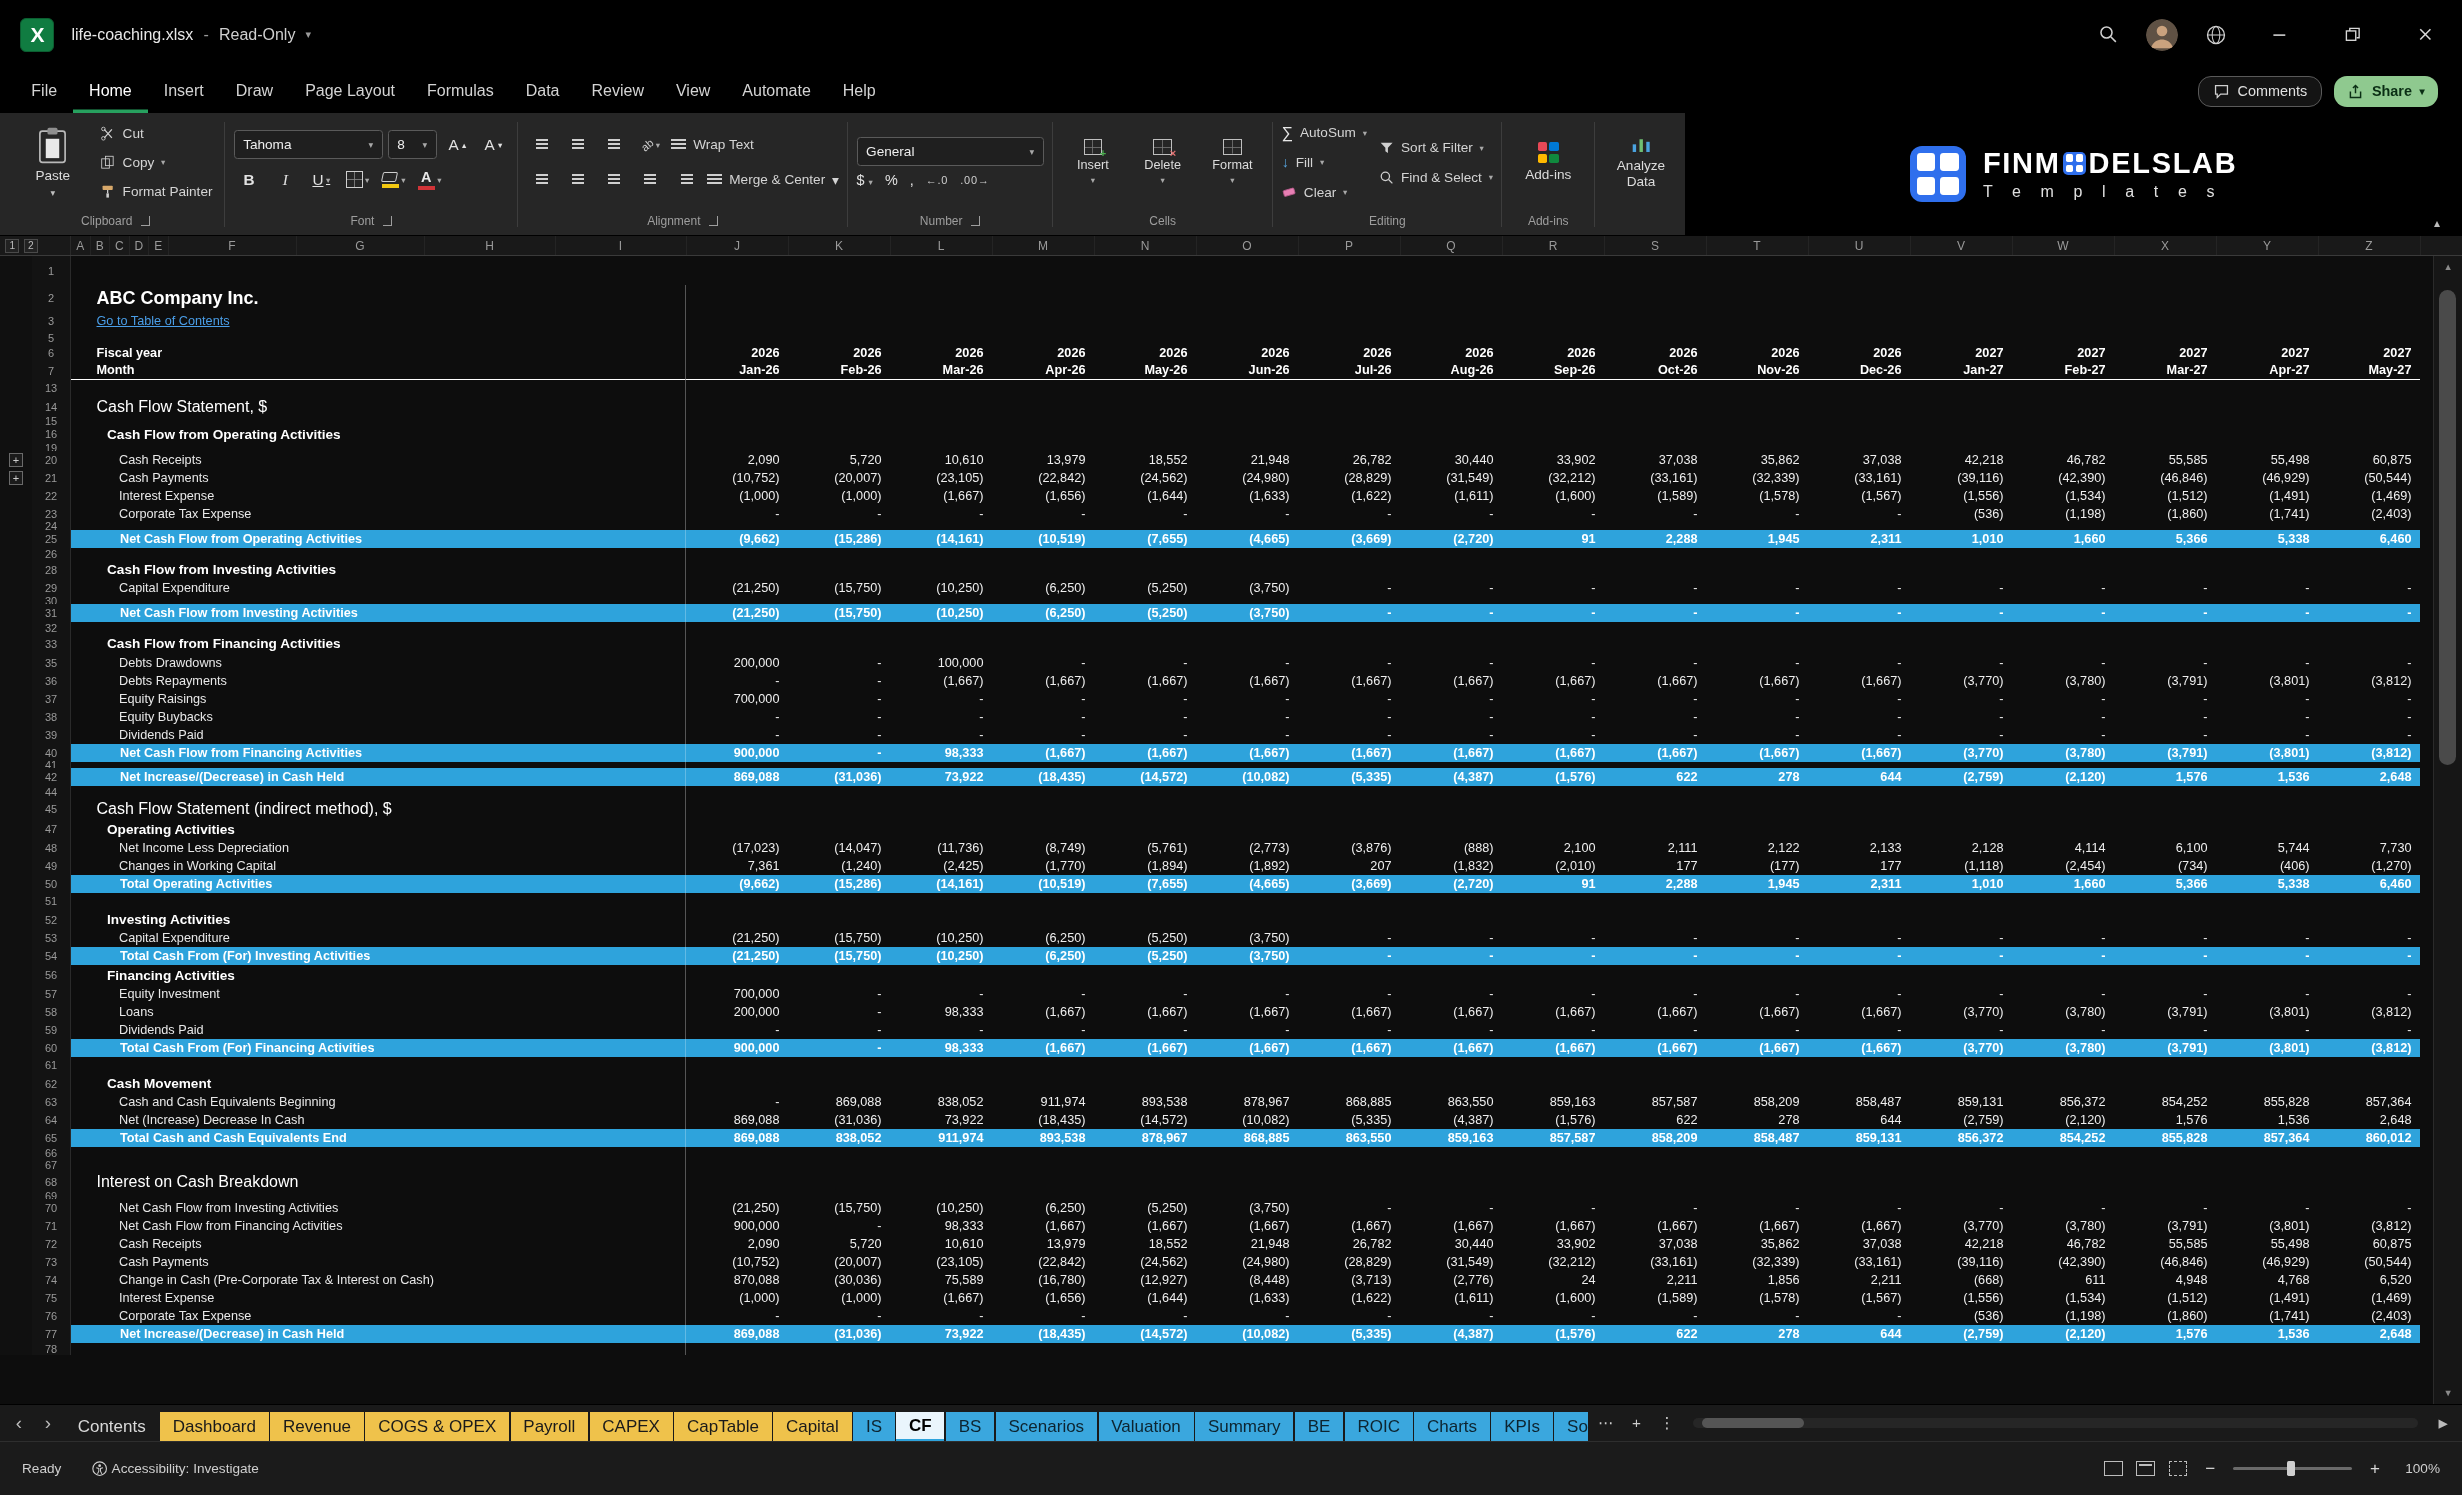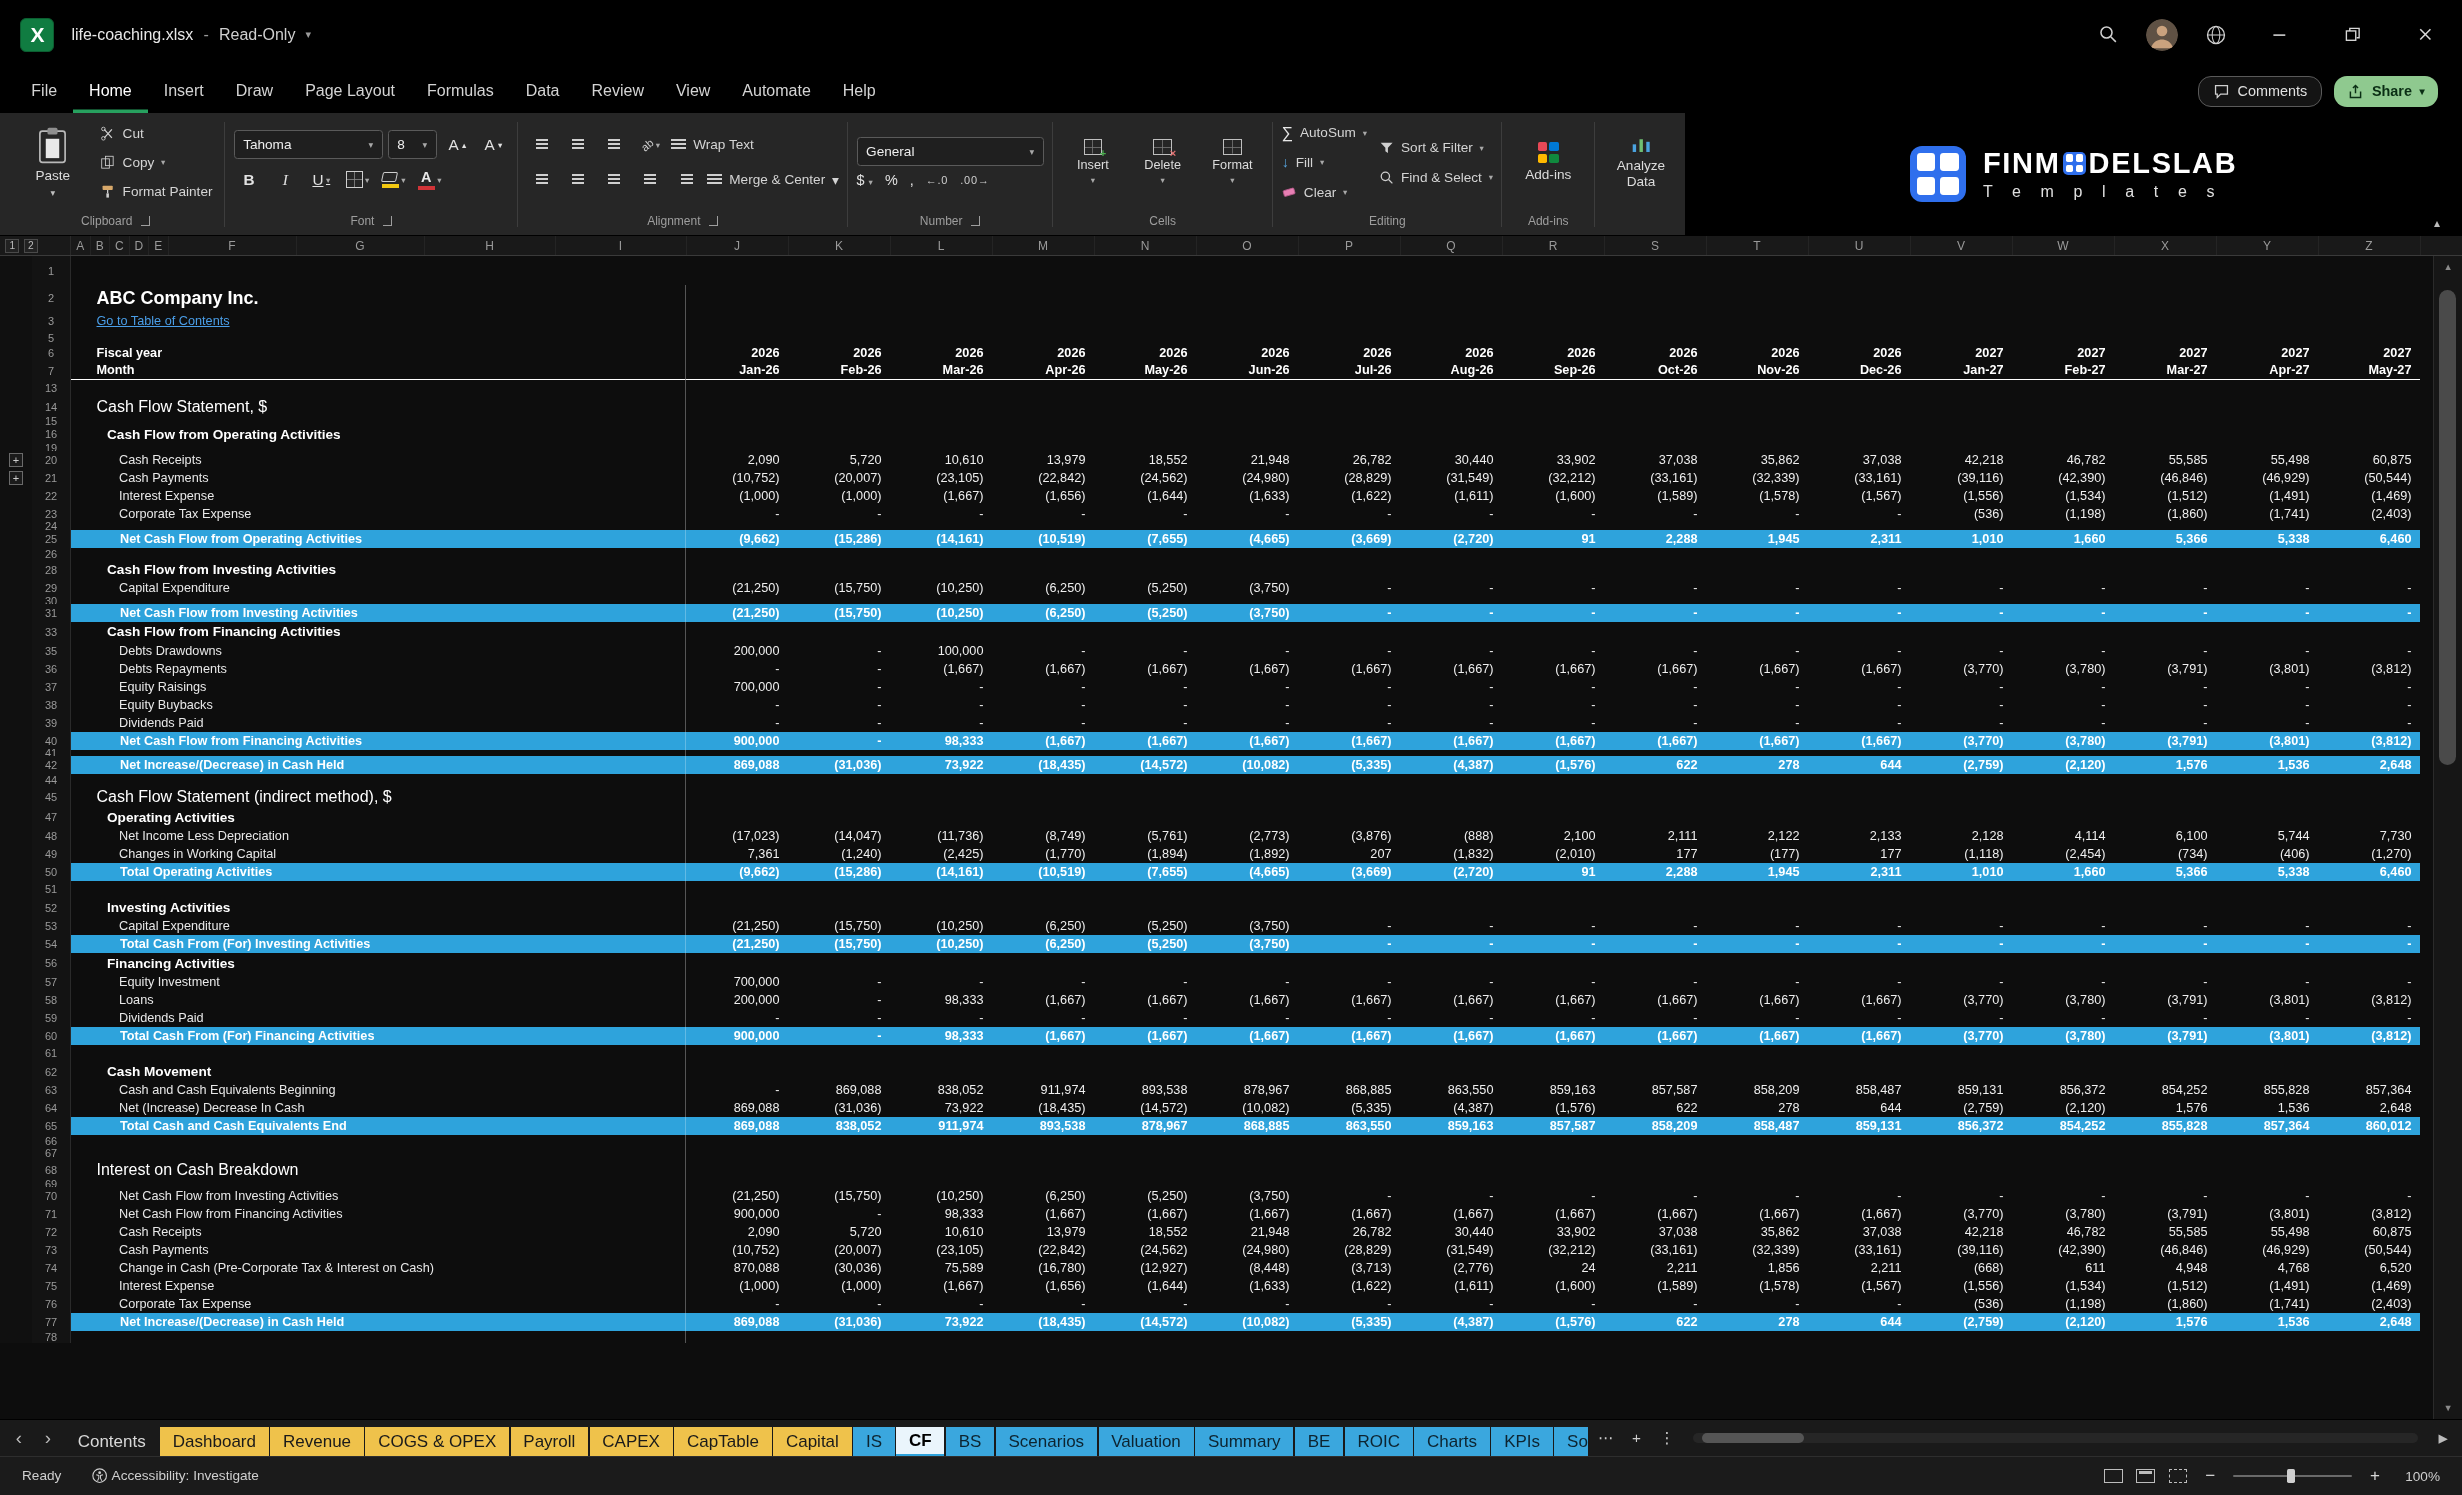--- a/index.html
+++ b/index.html
@@ -130,21 +130,21 @@
 .stab.c-yellow{background:#EFC24B;color:#1a1a1a}
 .stab.c-blue{background:#3AA7DE;color:#0d2430}
 .stab.active{background:#EAF5FC;color:#000;font-weight:bold;border-bottom:2.5px solid #2EA3DC}
 .stab.clip{max-width:36px;overflow:hidden;padding-right:0}
 .tab-small{width:25.5px;height:25.5px;display:flex;align-items:center;justify-content:center;color:#ccc;font-size:15.3px}
 .h-scroll{flex:1;height:10.2px;display:flex;align-items:center;margin:0 8.5px}
 .h-track{flex:1;height:9.3px;background:#262626;border-radius:5.1px;position:relative}
 .h-thumb{position:absolute;left:8.5px;top:0;width:102px;height:9.3px;background:#555;border-radius:5.1px}
 
 
-.statusbar{height:39px;background:#1b1b1b;border-top:0.8px solid #2e2e2e;display:flex;align-items:center;justify-content:space-between;padding:0 22px;font-size:13.6px;color:#cfcfcf;flex:0 0 auto}
+.statusbar{height:54px;background:#1b1b1b;border-top:0.8px solid #2e2e2e;display:flex;align-items:center;justify-content:space-between;padding:0 22px;font-size:13.6px;color:#cfcfcf;flex:0 0 auto}
 .sb-left{display:flex;align-items:center;gap:31px}
 .sb-acc{display:flex;align-items:flex-start;gap:4px}
 .sb-right{display:flex;align-items:center;gap:13.6px}
 .viewico{width:18.7px;height:14.4px;border:0.8px solid #bdbdbd;position:relative}
 .viewico.v2::after{content:"";position:absolute;left:1.7px;right:1.7px;top:1.7px;height:2.5px;background:#bdbdbd}
 .viewico.v3{border-style:dashed}
 .zoombtn{font-size:17px;color:#d8d8d8;width:18.7px;text-align:center}
 .slider{width:119px;height:2.5px;background:#6a6a6a;position:relative;border-radius:1.7px}
 .sliderthumb{position:absolute;left:54px;top:-6px;width:7.6px;height:14.4px;background:#cfcfcf;border-radius:1.7px}
 .zoomlabel{min-width:42px;text-align:right}
@@ -1062,20 +1062,42 @@
           <div class="cell">-</div>
           <div class="cell">-</div>
           <div class="cell">-</div>
           <div class="cell">-</div>
           <div class="cell">-</div>
           <div class="cell">-</div>
           <div class="cell">-</div>
           <div class="cell">-</div>
           <div class="cell">-</div>
         </div>
+        <div class="grow t-blanksm">
+          <div class="gut"></div>
+          <div class="rnum">32</div>
+          <div class="rlabel"></div>
+          <div class="cell"></div>
+          <div class="cell"></div>
+          <div class="cell"></div>
+          <div class="cell"></div>
+          <div class="cell"></div>
+          <div class="cell"></div>
+          <div class="cell"></div>
+          <div class="cell"></div>
+          <div class="cell"></div>
+          <div class="cell"></div>
+          <div class="cell"></div>
+          <div class="cell"></div>
+          <div class="cell"></div>
+          <div class="cell"></div>
+          <div class="cell"></div>
+          <div class="cell"></div>
+          <div class="cell"></div>
+        </div>
         <div class="grow t-subsection">
           <div class="gut"></div>
           <div class="rnum">33</div>
           <div class="rlabel">Cash Flow from Financing Activities</div>
           <div class="cell"></div>
           <div class="cell"></div>
           <div class="cell"></div>
           <div class="cell"></div>
           <div class="cell"></div>
           <div class="cell"></div>

